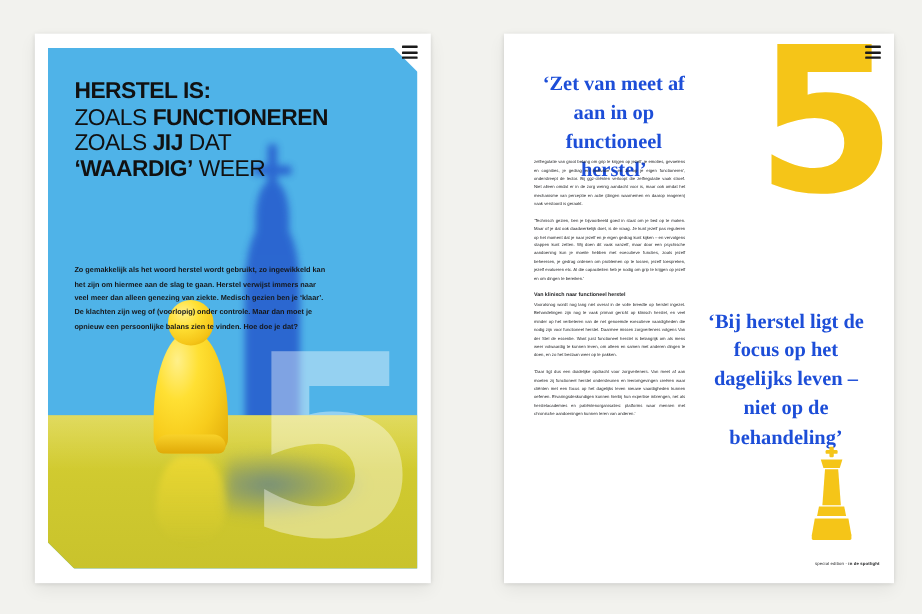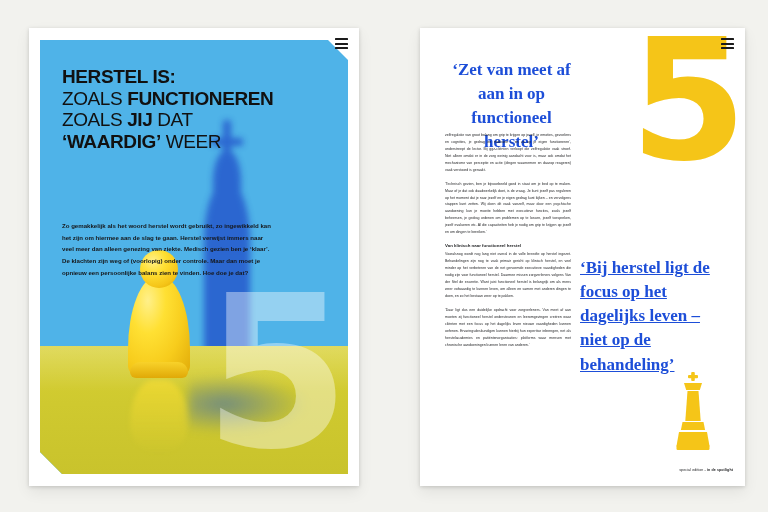--- a/index.html
+++ b/index.html
@@ -109,21 +109,21 @@
     font-size:6.1px;line-height:1.92;font-weight:700;color:#16171a;
   }
 
   
   .quote{
     position:absolute;color:#1d4ed8;text-align:center;
     font-family:"Liberation Serif",serif;font-weight:700;
     font-size:17px;line-height:1.42;
   }
   .quote-top{left:24px;top:30px;width:135px;}
-  .quote-mid{left:160px;top:228px;width:150px;text-align:left;text-decoration:underline;}
+  .quote-mid{left:160px;top:228px;width:150px;text-align:center;}
 
   .bignum{
     position:absolute;right:6px;top:6px;
     font-family:"DejaVu Sans",sans-serif;font-weight:700;
     font-size:168px;line-height:.80;color:#f5c518;letter-spacing:-8px;
     user-select:none;
   }
 
   .col{
     position:absolute;left:25px;top:104px;width:126px;

